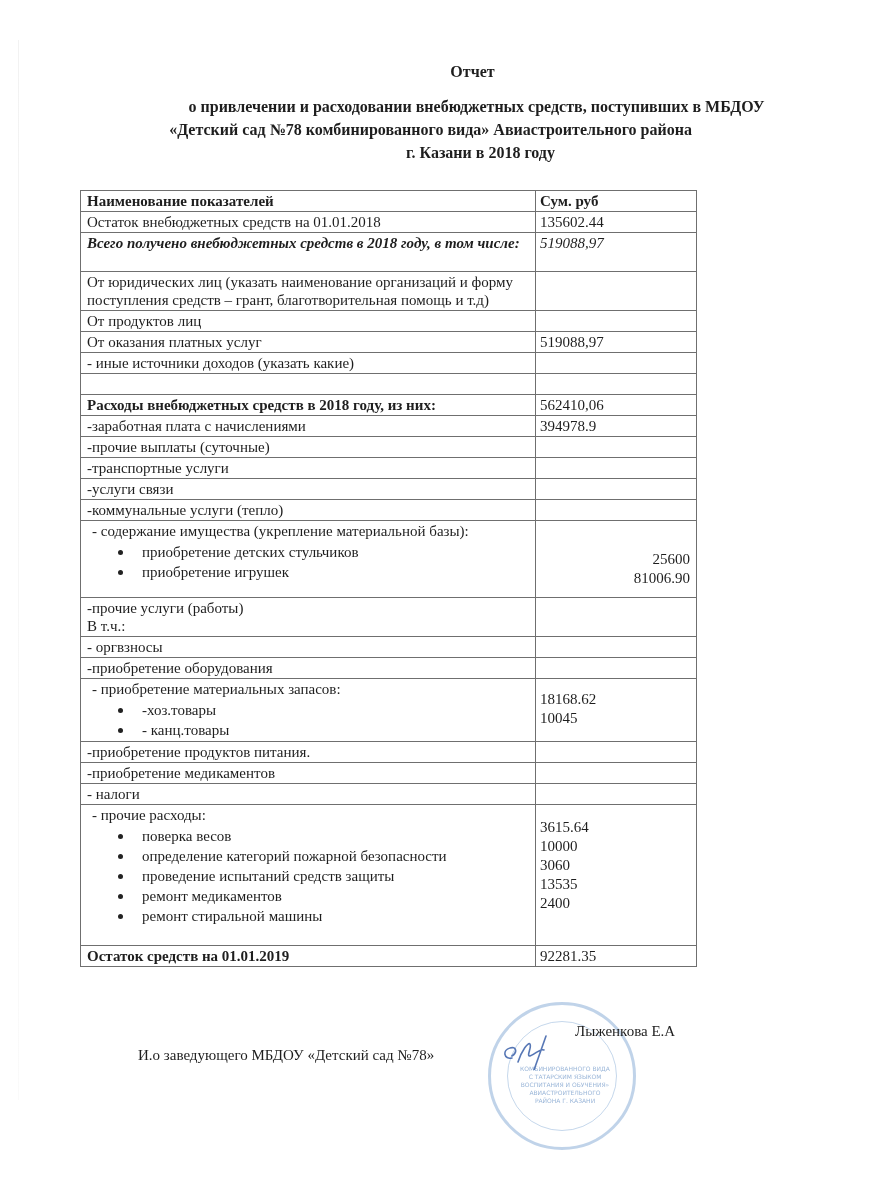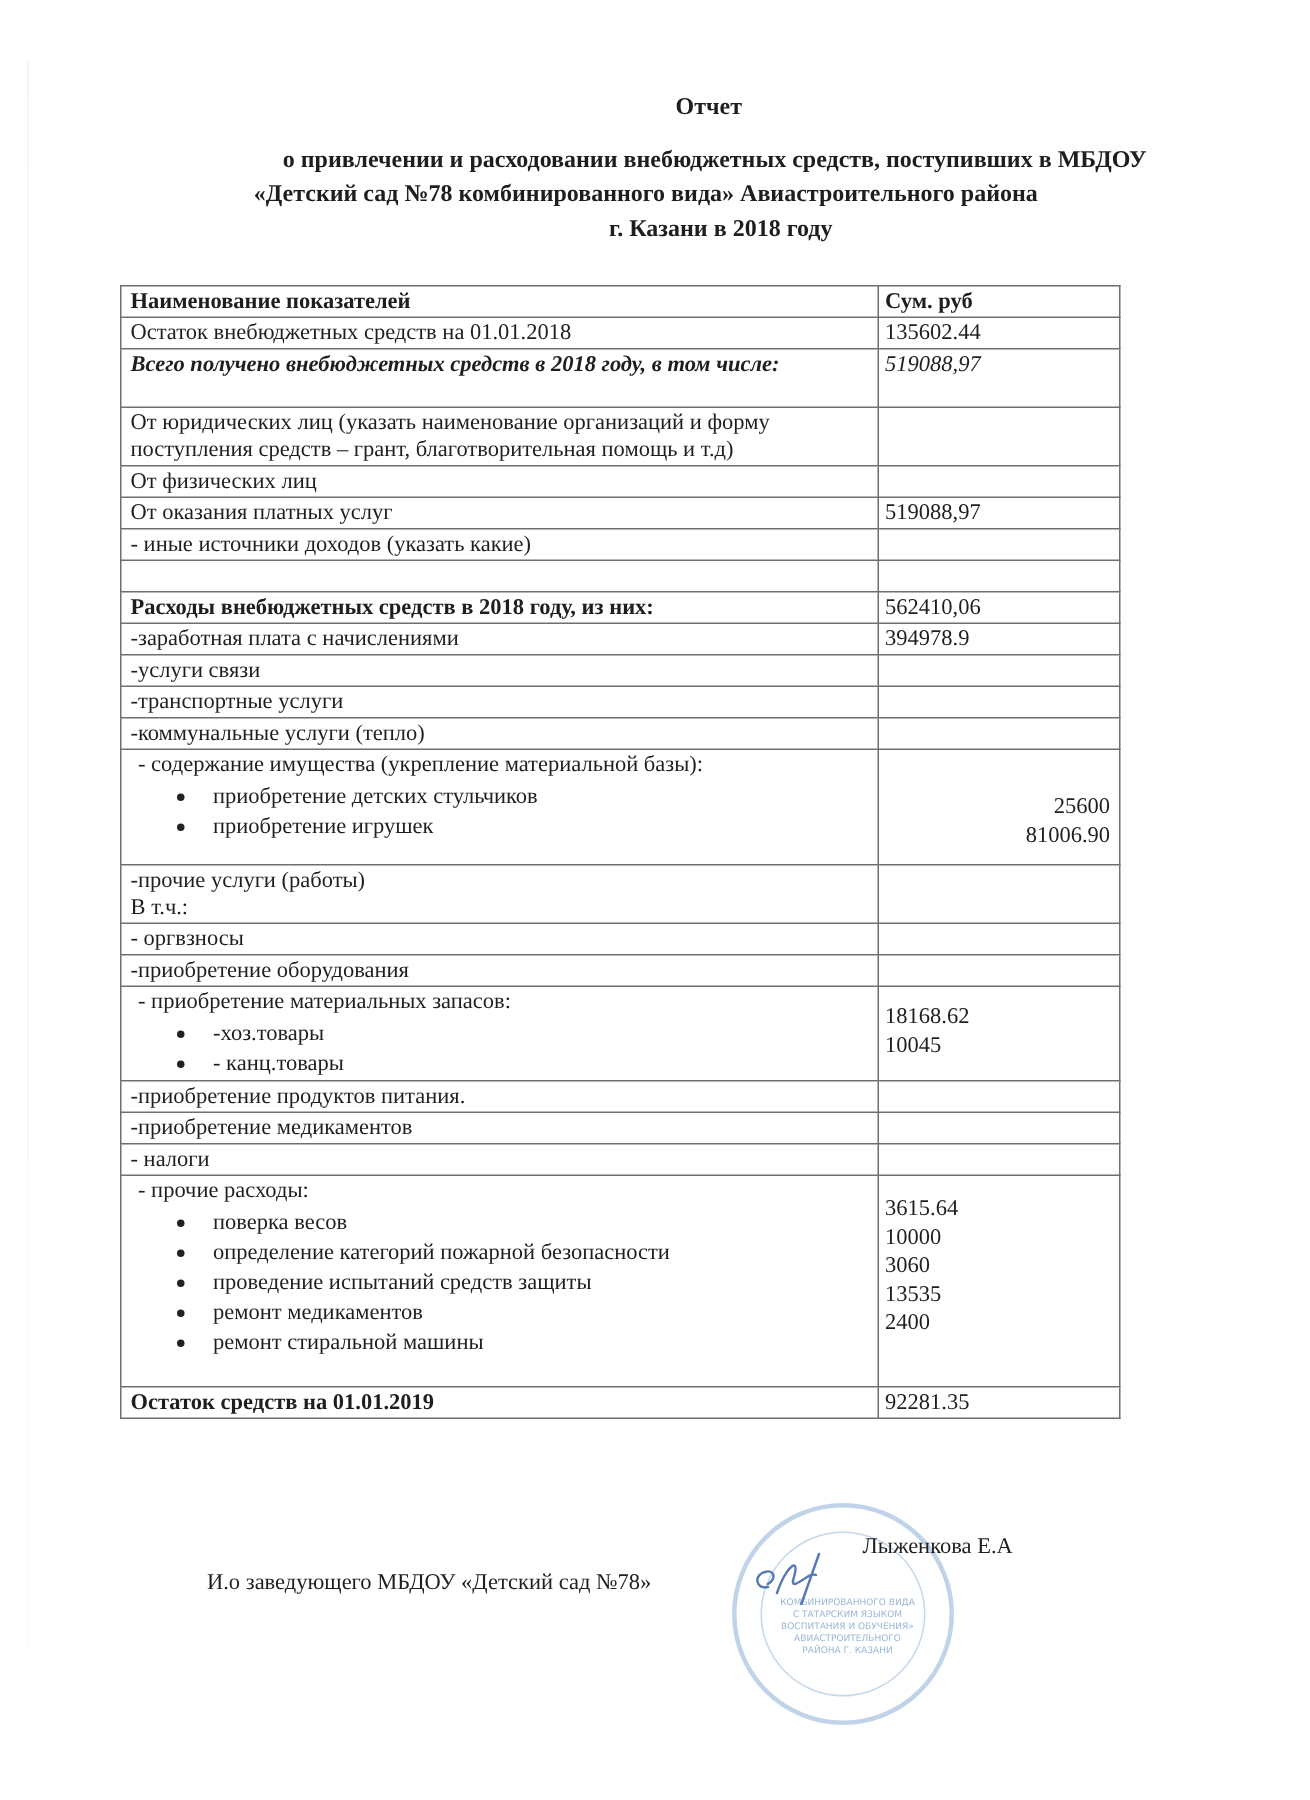--- a/index.html
+++ b/index.html
@@ -34,21 +34,21 @@
     }
     #report-title { top: 62px; left: 36px; }
     #report-subtitle-1 { top: 97px; left: 40px; }
     #report-subtitle-2 { top: 120px; left: -6px; }
     #report-subtitle-3 { top: 143px; left: 44px; }
 
     table.report {
       position: absolute;
       left: 80px;
       top: 190px;
-      width: 667px;
+      width: 617px;
       border-collapse: collapse;
       font-size: 15px;
       line-height: 18px;
     }
     table.report td {
       border: 1px solid #6f6f6f;
       padding: 1px 6px 1px 6px;
       vertical-align: top;
     }
     table.report td.amount {
@@ -153,21 +153,21 @@
   </tr>
   <tr class="row-tall">
     <td class="bold">Всего получено внебюджетных средств в 2018 году, в том числе:</td>
     <td class="amount">519088,97</td>
   </tr>
   <tr>
     <td>От юридических лиц (указать наименование организаций и форму поступления средств – грант, благотворительная помощь и т.д)</td>
     <td class="amount"></td>
   </tr>
   <tr>
-    <td>От физических лиц</td>
+    <td>От продуктов лиц</td>
     <td class="amount"></td>
   </tr>
   <tr>
     <td>От оказания платных услуг</td>
     <td class="amount">519088,97</td>
   </tr>
   <tr>
     <td>- иные источники доходов (указать какие)</td>
     <td class="amount"></td>
   </tr>
@@ -177,25 +177,29 @@
   </tr>
   <tr>
     <td class="bold">Расходы внебюджетных средств в 2018 году, из них:</td>
     <td class="amount">562410,06</td>
   </tr>
   <tr>
     <td>-заработная плата с начислениями</td>
     <td class="amount">394978.9</td>
   </tr>
   <tr>
+    <td>-прочие выплаты (суточные)</td>
+    <td class="amount"></td>
+  </tr>
+  <tr>
+    <td>-транспортные услуги</td>
+    <td class="amount"></td>
+  </tr>
+  <tr>
     <td>-услуги связи</td>
-    <td class="amount"></td>
-  </tr>
-  <tr>
-    <td>-транспортные услуги</td>
     <td class="amount"></td>
   </tr>
   <tr>
     <td>-коммунальные услуги (тепло)</td>
     <td class="amount"></td>
   </tr>
   <tr>
     <td class="indent-dash">
       <div>- содержание имущества (укрепление материальной базы):</div>
       <ul class="bullets">

